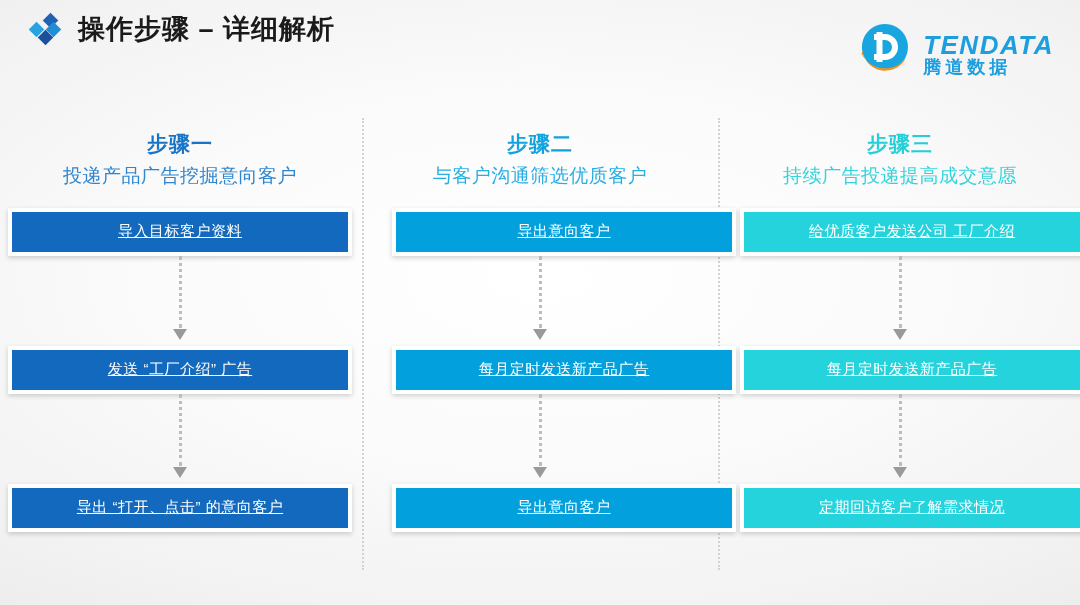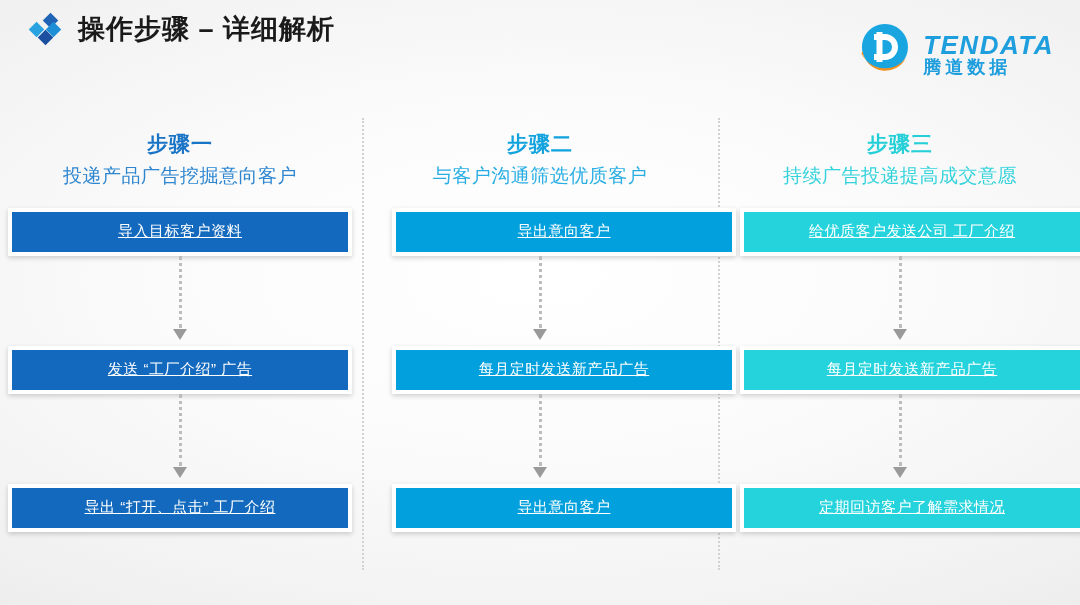--- a/index.html
+++ b/index.html
@@ -231,21 +231,21 @@
         <div class="step-box">导入目标客户资料</div>
         <div class="connector">
           <span class="line"></span>
           <span class="head"></span>
         </div>
         <div class="step-box">发送 “工厂介绍” 广告</div>
         <div class="connector">
           <span class="line"></span>
           <span class="head"></span>
         </div>
-        <div class="step-box">导出 “打开、点击” 工厂介绍</div>
+        <div class="step-box">导出 “打开、点击” 的意向客户</div>
       </div>
     </div>
 
     <div class="column c2">
       <div class="col-title">步骤二</div>
       <div class="col-sub">与客户沟通筛选优质客户</div>
       <div class="steps">
         <div class="step-box">导出意向客户</div>
         <div class="connector">
           <span class="line"></span>

